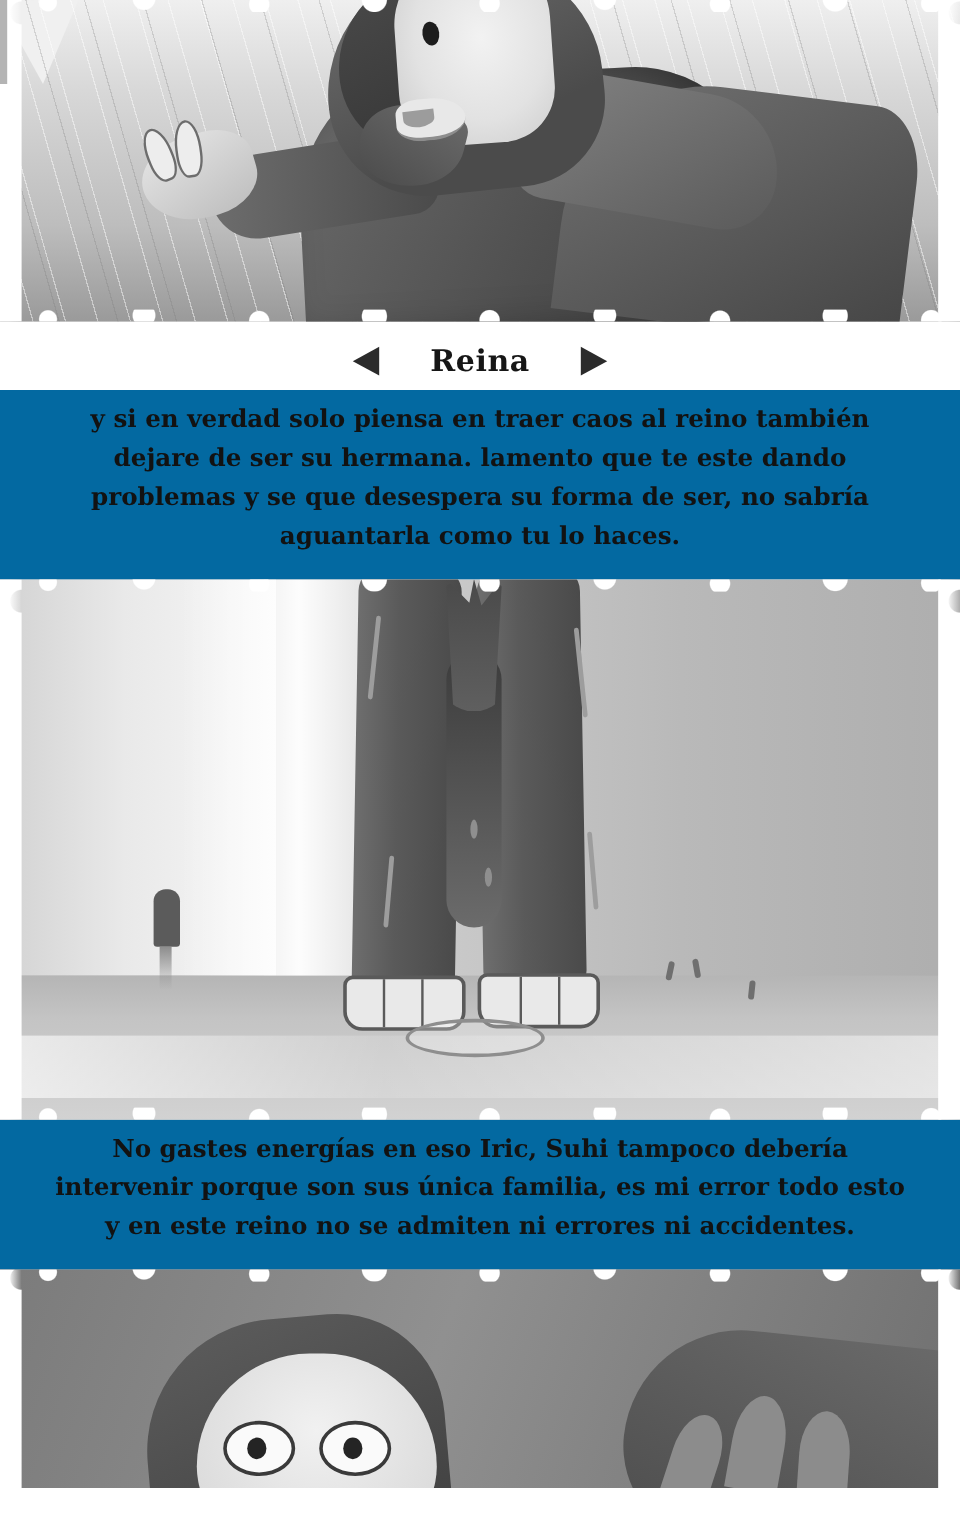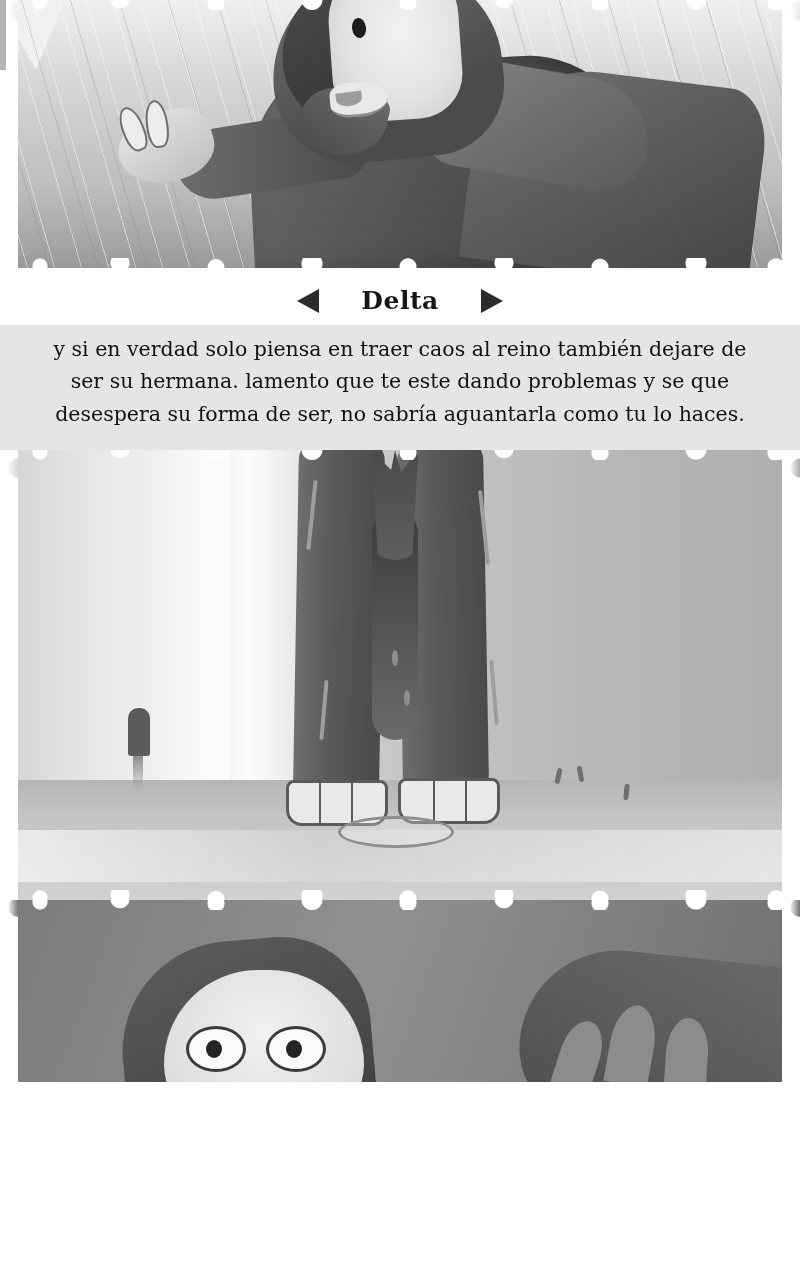--- a/index.html
+++ b/index.html
@@ -220,25 +220,25 @@
     cursor: pointer;
   }
   .nav-arrow.prev { border-right: 22px solid #2b2b2b; }
   .nav-arrow.next { border-left: 22px solid #2b2b2b; }
 
   
   .dialogue {
     font-family: "DejaVu Serif", serif;
     font-size: 20.5px;
     line-height: 1.58;
-    font-weight: 400;
+    font-weight: 700;
     text-align: center;
     color: #121212;
     padding: 8px 38px 20px 38px;
-    background: #e5e5e5;
+    background: #0369a1;
   }
 
   
   #panel-wide-legs {
     height: 450px;
     background: linear-gradient(to bottom, #c8c8c8 0%, #c3c3c3 62%, #b0b0b0 68%, #c6c6c6 100%);
   }
   .bg-wall {
     position: absolute;
     left: 220px; top: 0;
@@ -469,21 +469,21 @@
     </div>
     <div class="edge-left soft"></div>
     <div class="edge-right soft"></div>
     <div class="edge-top"></div>
     <div class="edge-bottom"></div>
     <div class="page-edge"></div>
   </div>
 
   <div class="speaker-bar">
     <div class="nav-arrow prev"></div>
-    <div class="speaker-name">Delta</div>
+    <div class="speaker-name">Reina</div>
     <div class="nav-arrow next"></div>
   </div>
 
   <div class="dialogue">y si en verdad solo piensa en traer caos al reino también dejare de ser su hermana. lamento que te este dando problemas y se que desespera su forma de ser, no sabría aguantarla como tu lo haces.</div>
 
   <div class="panel" id="panel-wide-legs">
     <div class="panel-inner">
       <div class="bg-wall"></div>
       <div class="bg-light"></div>
       <div class="bg-glow"></div>
@@ -519,20 +519,21 @@
       <div class="streak" style="left:482px; top:40px; height:75px; transform:rotate(-6deg);"></div>
       <div class="streak" style="left:492px; top:210px; height:65px; transform:rotate(-5deg);"></div>
     </div>
     <div class="edge-left soft"></div>
     <div class="edge-right soft"></div>
     <div class="edge-top"></div>
     <div class="edge-bottom"></div>
   </div>
 
 
+  <div class="dialogue">No gastes energías en eso Iric, Suhi tampoco debería intervenir porque son sus única familia, es mi error todo esto y en este reino no se admiten ni errores ni accidentes.</div>
 
   <div class="panel" id="panel-closeup">
     <div class="panel-inner">
       <div class="cu-bg"></div>
       <div class="cu-hair"></div>
       <div class="cu-head"></div>
       <div class="cu-eye l"></div>
       <div class="cu-eye r"></div>
       <div class="cu-pupil l"></div>
       <div class="cu-pupil r"></div>

